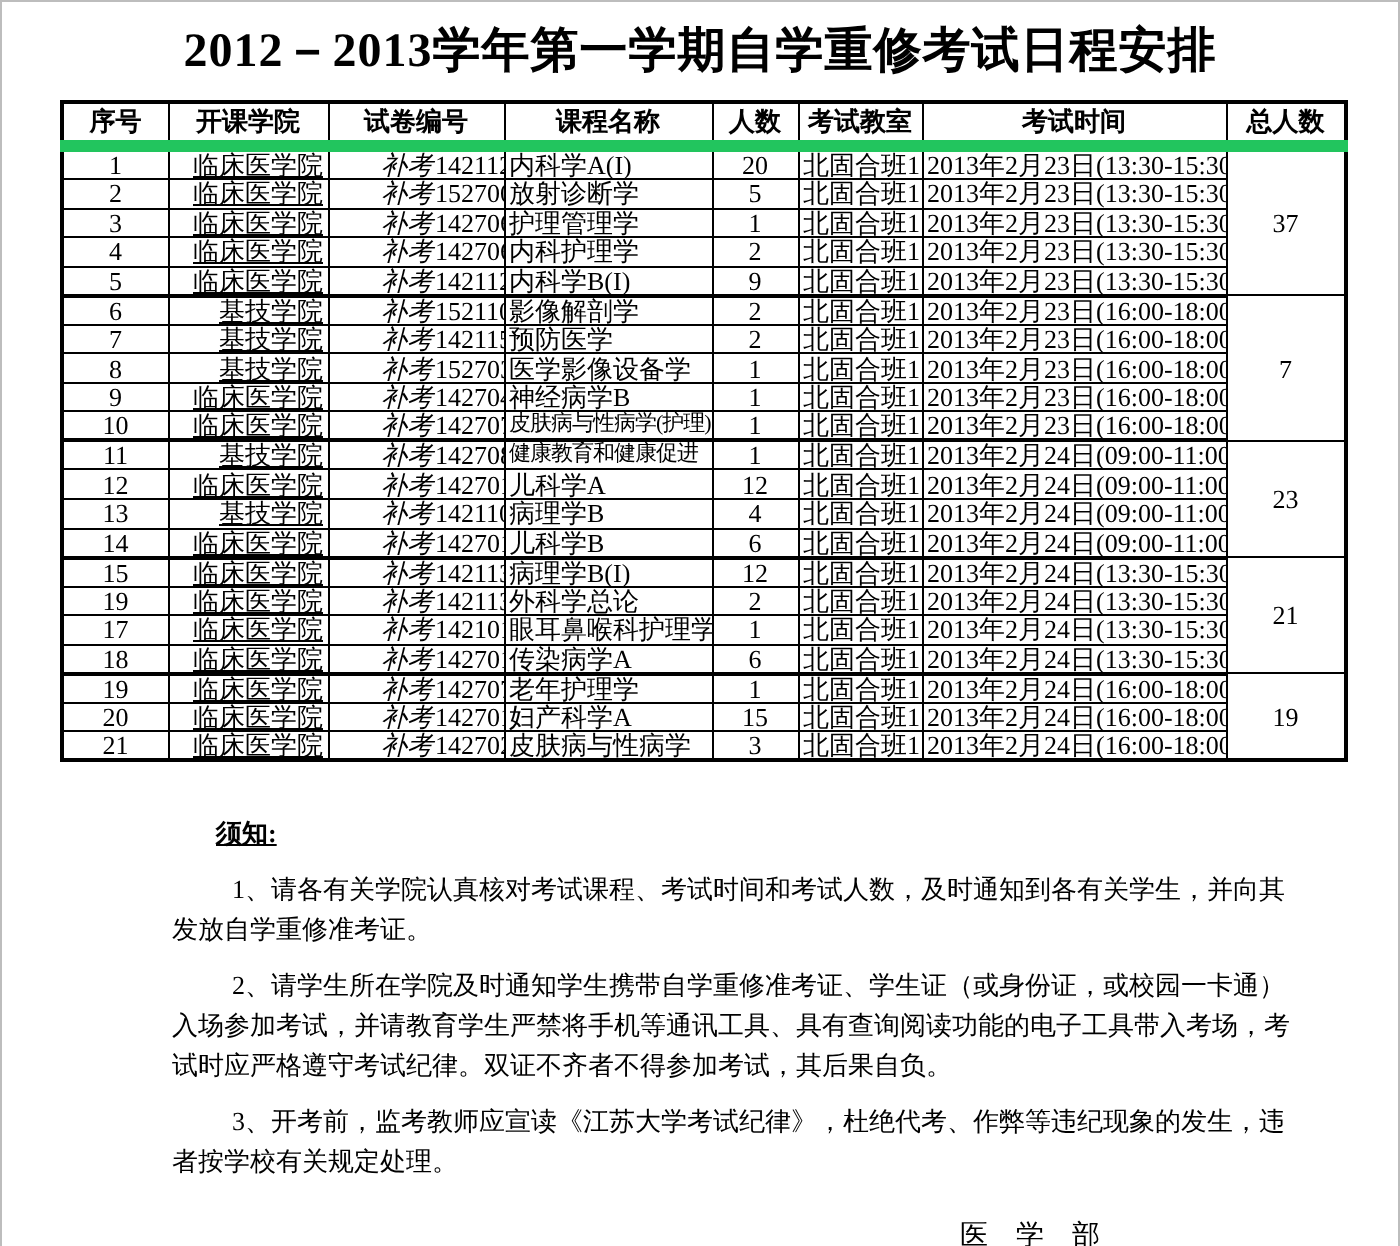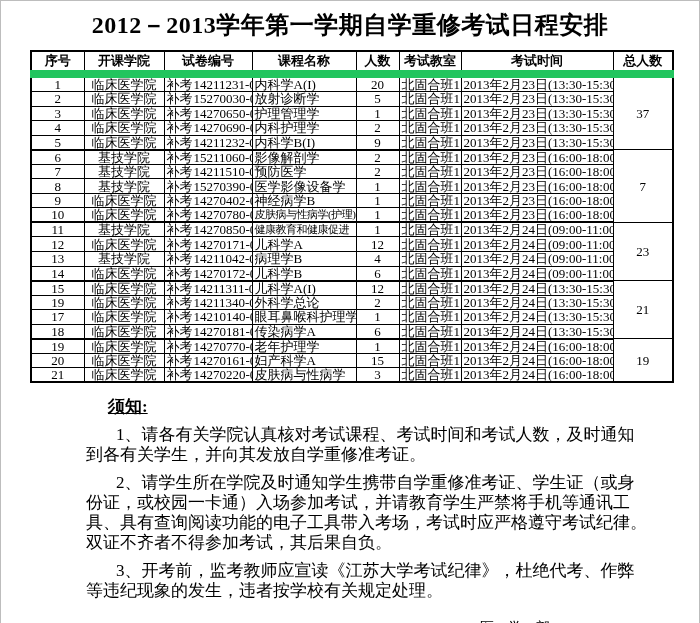--- a/index.html
+++ b/index.html
@@ -31,38 +31,38 @@
     border:1px solid #000;
     overflow:hidden;
     white-space:nowrap;
     padding:0 2px;
     box-sizing:border-box;
   }
   .sched th {
     font-size:13px;
     font-weight:bold;
     height:18px;
-    border-bottom:8px solid #22c55e;
+    border-bottom:6px solid #22c55e;
     text-align:center;
   }
   .sched td { height:14.55px; font-size:13px; line-height:1; }
   tr.group-end td { border-bottom:2px solid #000; }
   .c-no   { text-align:center; font-size:12px; }
-  .c-college { text-align:center; }
+  .c-college { text-align:right;text-decoration:underline; }
   .c-paper { font-size:11px; padding-left:3px; }
-  .paper-prefix { margin-right:1px; }
+  .paper-prefix { font-style:italic; margin-right:1px;margin-left:24px; }
   .c-course { text-align:left; padding-left:3px; }
   .c-course.tight { font-size:11px; letter-spacing:-0.5px; }
   .c-count { text-align:center; font-size:12px; }
   .c-room { text-align:left; }
   .c-time { font-size:10.5px; padding-left:4px; }
   .c-total { text-align:center; font-size:13px;border-radius:10px; }
   .notes {
-    margin:14px 52px 0 85px;
-    font-size:17px;
+    margin:26px 52px 0 85px;
+    font-size:13px;
     line-height:20px;
   }
   .notes-heading {
     font-weight:bold;
     text-decoration:underline;
     margin-left:22px;
   }
   .note-para { text-indent:30px; margin:8px 0 0 0; }
   .signature {
     width:160px;
@@ -229,21 +229,21 @@
           <td class="c-paper"><span class="paper-prefix">补考</span><span>14270172-01</span></td>
           <td class="c-course">儿科学B</td>
           <td class="c-count">6</td>
           <td class="c-room">北固合班1</td>
           <td class="c-time">2013年2月24日(09:00-11:00)</td>
         </tr>
         <tr>
           <td class="c-no">15</td>
           <td class="c-college">临床医学院</td>
           <td class="c-paper"><span class="paper-prefix">补考</span><span>14211311-01</span></td>
-          <td class="c-course">儿科学A(I)</td>
+          <td class="c-course">病理学B(I)</td>
           <td class="c-count">12</td>
           <td class="c-room">北固合班1</td>
           <td class="c-time">2013年2月24日(13:30-15:30)</td>
           <td class="c-total" rowspan="4">21</td>
         </tr>
         <tr>
           <td class="c-no">19</td>
           <td class="c-college">临床医学院</td>
           <td class="c-paper"><span class="paper-prefix">补考</span><span>14211340-01</span></td>
           <td class="c-course">外科学总论</td>

